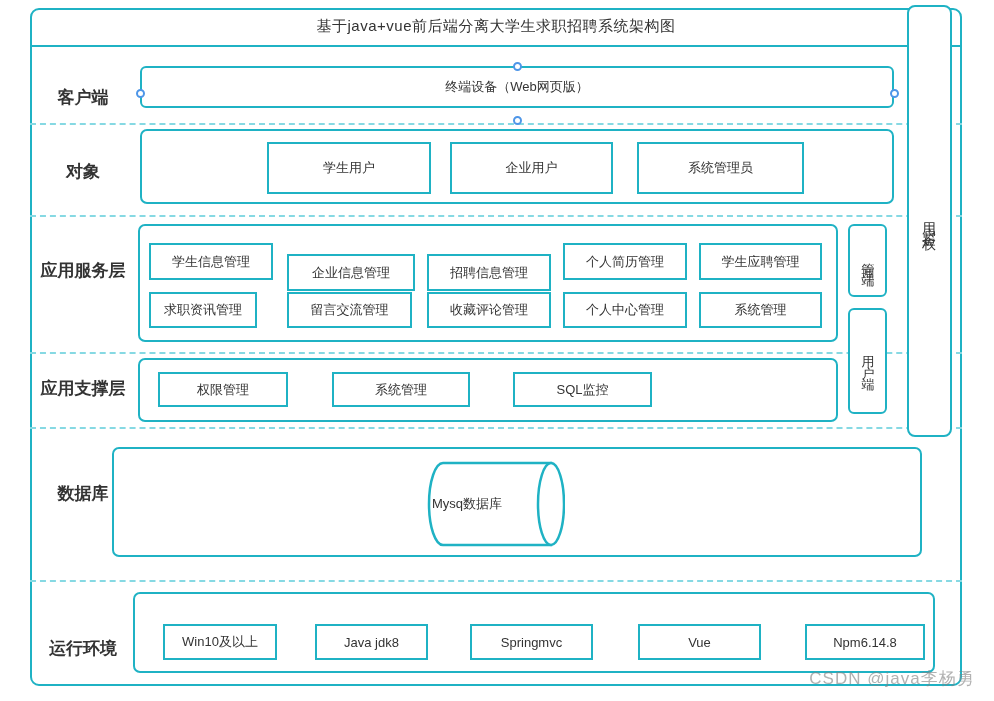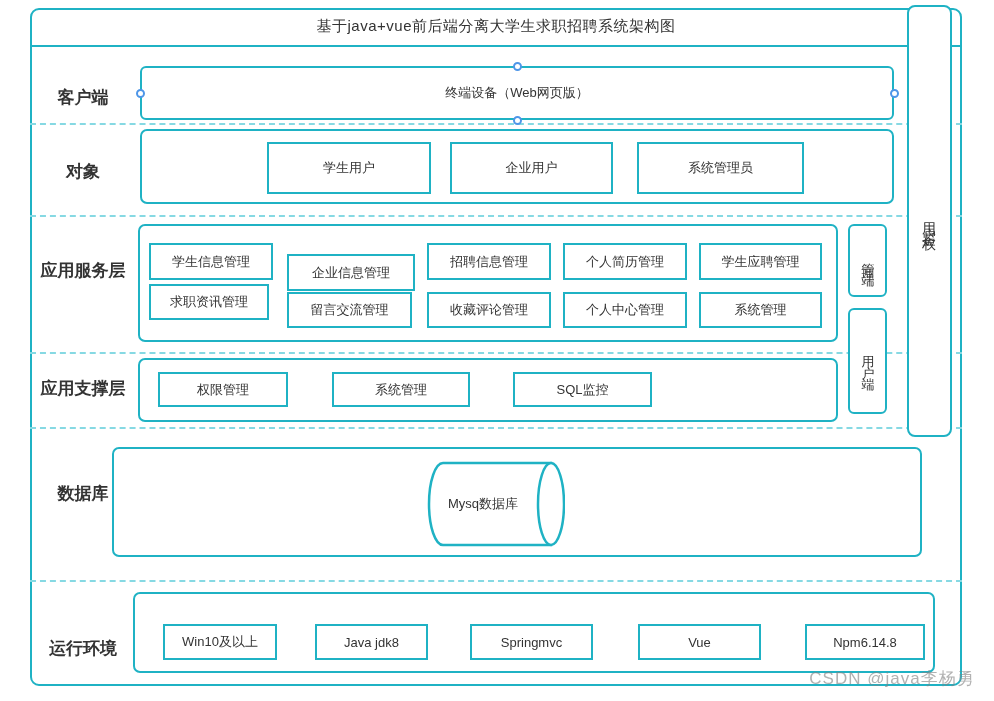--- a/index.html
+++ b/index.html
@@ -43,21 +43,21 @@
   <div class="abs sep" style="left:30px; top:427px; width:932px;"></div>
   <div class="abs sep" style="left:30px; top:580px; width:932px;"></div>
 
   <div class="abs row-label" style="left:30px; top:86px;">客户端</div>
   <div class="abs row-label" style="left:30px; top:160px;">对象</div>
   <div class="abs row-label" style="left:30px; top:259px;">应用服务层</div>
   <div class="abs row-label" style="left:30px; top:377px;">应用支撑层</div>
   <div class="abs row-label" style="left:30px; top:482px;">数据库</div>
   <div class="abs row-label" style="left:30px; top:637px;">运行环境</div>
 
-  <div class="abs node r6" style="left:140px; top:66px; width:754px; height:54px;">
+  <div class="abs node r6" style="left:140px; top:66px; width:754px; height:42px;">
     <span>终端设备（Web网页版）</span>
   </div>
   <div class="abs handle" style="left:512.5px; top:61.5px;"></div>
   <div class="abs handle" style="left:512.5px; top:115.5px;"></div>
   <div class="abs handle" style="left:135.5px; top:88.5px;"></div>
   <div class="abs handle" style="left:889.5px; top:88.5px;"></div>
 
   <div class="abs group" style="left:140px; top:129px; width:754px; height:75px;"></div>
   <div class="abs node" style="left:267px; top:142px; width:164px; height:52px;">
       <span>学生用户</span>
@@ -69,30 +69,30 @@
       <span>系统管理员</span>
     </div>
 
   <div class="abs group" style="left:138px; top:224px; width:700px; height:118px;"></div>
   <div class="abs node" style="left:149px; top:243px; width:124px; height:37px;">
       <span>学生信息管理</span>
     </div>
   <div class="abs node" style="left:287px; top:254px; width:128px; height:37px;">
       <span>企业信息管理</span>
     </div>
-  <div class="abs node" style="left:427px; top:243px; width:124px; height:37px;">
+  <div class="abs node" style="left:427px; top:254px; width:124px; height:37px;">
       <span>招聘信息管理</span>
     </div>
   <div class="abs node" style="left:563px; top:243px; width:124px; height:37px;">
       <span>个人简历管理</span>
     </div>
   <div class="abs node" style="left:699px; top:243px; width:123px; height:37px;">
       <span>学生应聘管理</span>
     </div>
-  <div class="abs node" style="left:149px; top:284px; width:120px; height:36px;">
+  <div class="abs node" style="left:149px; top:292px; width:108px; height:36px;">
       <span>求职资讯管理</span>
     </div>
   <div class="abs node" style="left:287px; top:292px; width:125px; height:36px;">
       <span>留言交流管理</span>
     </div>
   <div class="abs node" style="left:563px; top:292px; width:124px; height:36px;">
       <span>个人中心管理</span>
     </div>
   <div class="abs node" style="left:427px; top:292px; width:124px; height:36px;">
       <span>收藏评论管理</span>
@@ -110,21 +110,21 @@
     </div>
   <div class="abs node" style="left:513px; top:372px; width:139px; height:35px;">
       <span>SQL监控</span>
     </div>
 
   <div class="abs group" style="left:112px; top:447px; width:810px; height:110px;"></div>
   <svg class="abs cyl" style="left:427px; top:461px;" width="138" height="86" viewBox="0 0 138 86">
     <path d="M 124 2 L 16 2 A 14 41 0 0 0 16 84 L 124 84 Z"></path>
     <ellipse cx="124" cy="43" rx="13" ry="41"></ellipse>
   </svg>
-  <div class="abs cyl-label" style="left:427px; top:461px; width:112px; height:86px;">
+  <div class="abs cyl-label" style="left:411px; top:461px; width:112px; height:86px;">
     <span>Mysq数据库</span>
   </div>
 
   <div class="abs group" style="left:133px; top:592px; width:802px; height:81px;"></div>
   <div class="abs node" style="left:163px; top:624px; width:114px; height:36px;">
       <span>Win10及以上</span>
     </div>
   <div class="abs node" style="left:315px; top:624px; width:113px; height:36px;">
       <span>Java jdk8</span>
     </div>

